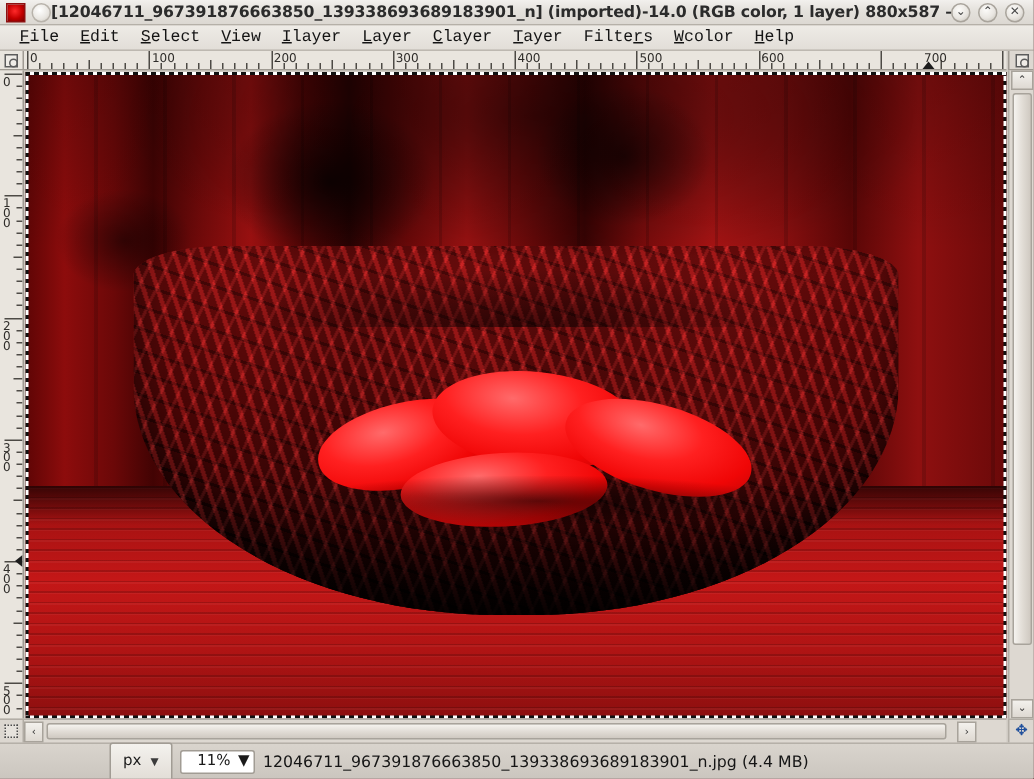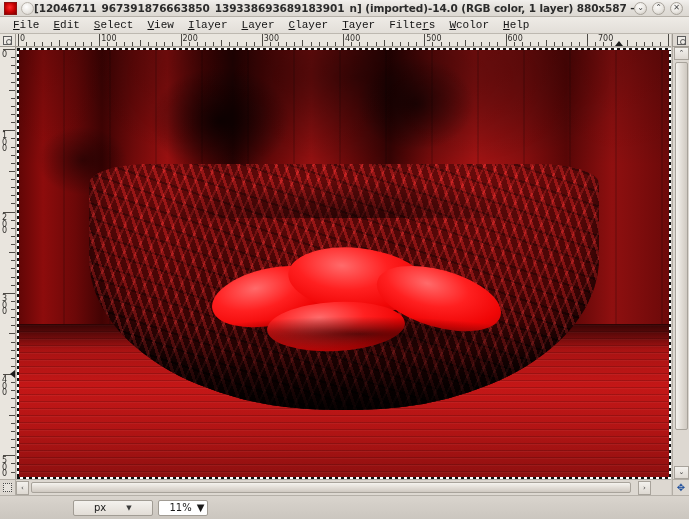--- a/index.html
+++ b/index.html
@@ -258,23 +258,23 @@
   }
 
   
   .statusbar {
     position: absolute; left: 0; top: 495px; width: 689px; height: 24px;
     background: linear-gradient(to bottom, #d9d4cd, #cbc6bf);
     border-top: 1px solid #b5b0a8;
     display: flex; align-items: center; padding-left: 73px; gap: 5px;
   }
   .combo {
-    height: 16px; background: linear-gradient(to bottom,#f4f2ee,#e2ddd6);
+    height: 26px; background: linear-gradient(to bottom,#f4f2ee,#e2ddd6);
     border: 1px solid #a19c94; border-radius: 2px;
-    display:flex; align-items:center; padding: 0 20px; gap: 20px;
+    display:flex; align-items:center; padding: 0 8px; gap: 6px;
     font-size: 10px; color:#1a1a1a;
   }
   .combo .arrow { font-size: 7px; color:#3b3b3b; }
   .zoom-combo {
     height: 16px; background: #ffffff; border: 1px solid #a19c94; border-radius: 2px;
     display:flex; align-items:center; padding: 0 3px; gap: 5px; font-size: 10px;
   }
   .zoom-combo .zval { min-width: 30px; text-align:right; }
   .status-text { font-size: 10.5px; color: #151515; white-space: nowrap; }
 </style>
@@ -401,21 +401,21 @@
         <div class="tick" style="left: 635.75px; height: 4px;"></div>
         <div class="tick" style="left: 643.875px; height: 4px;"></div>
         <div class="tick" style="left: 652px; height: 12px;"></div>
         <div class="lbl" style="left: 3px;">0</div>
         <div class="lbl" style="left: 84.25px;">100</div>
         <div class="lbl" style="left: 165.5px;">200</div>
         <div class="lbl" style="left: 246.75px;">300</div>
         <div class="lbl" style="left: 328px;">400</div>
         <div class="lbl" style="left: 409.25px;">500</div>
         <div class="lbl" style="left: 490.5px;">600</div>
-        <div class="lbl" style="left: 581px;">700</div>
+        <div class="lbl" style="left: 599px;">700</div>
         <div class="hcursor" style="left: 599.25px;"></div>
       </div>
 
     <div class="vruler" id="vruler">
         <div class="tick" style="top: 2px; width: 12px;"></div>
         <div class="tick" style="top: 10.125px; width: 4px;"></div>
         <div class="tick" style="top: 18.25px; width: 4px;"></div>
         <div class="tick" style="top: 26.375px; width: 4px;"></div>
         <div class="tick" style="top: 34.5px; width: 4px;"></div>
         <div class="tick" style="top: 42.625px; width: 6px;"></div>
@@ -523,15 +523,16 @@
 
   <div class="statusbar">
     <div class="combo">
       <span>px</span>
       <span class="arrow">▼</span>
     </div>
     <div class="zoom-combo">
       <span class="zval">11%</span>
       <span class="arrow">▼</span>
     </div>
+    <div class="status-text">12046711_967391876663850_139338693689183901_n.jpg (4.4 MB)</div>
   </div>
 
 </div>
 
 </body></html>

